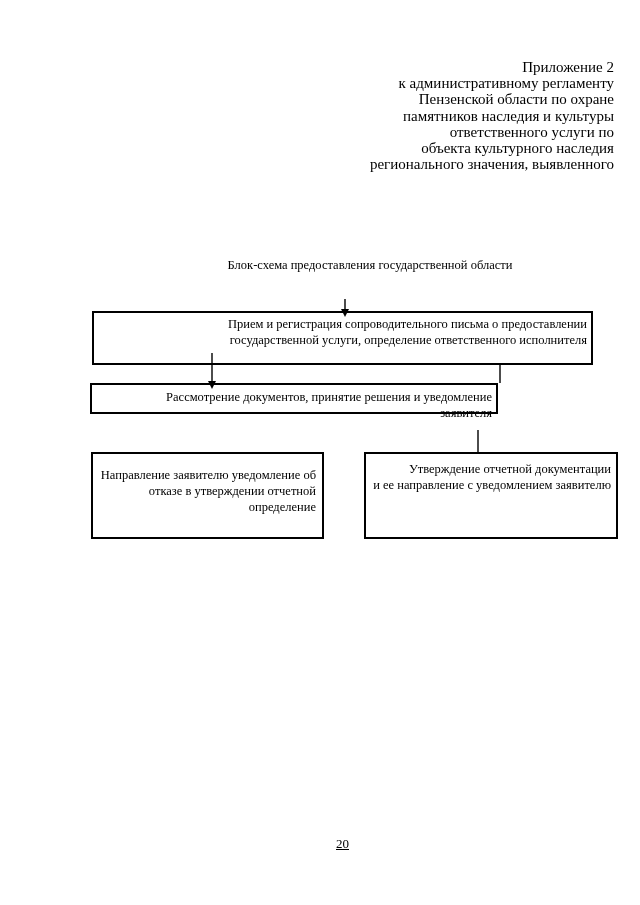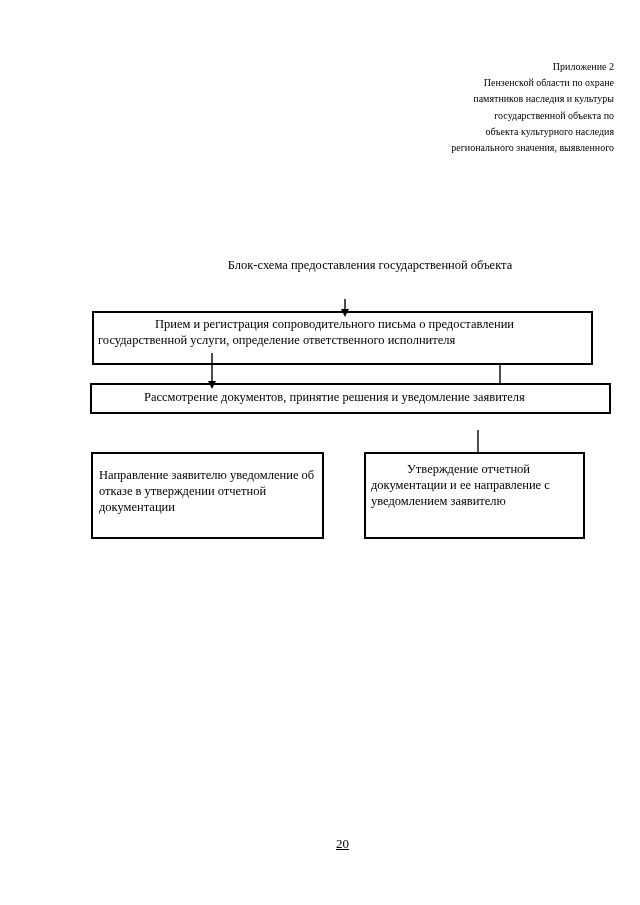--- a/index.html
+++ b/index.html
@@ -21,21 +21,21 @@
     overflow: hidden;
   }
 
   
   .appendix {
     position: absolute;
     top: 59px;
     right: 26px;
     width: 360px;
     text-align: right;
-    font-size: 10px;
+    font-size: 15px;
     line-height: 16.2px;
   }
   .appendix .line { white-space: nowrap; }
 
   
   .diagram-title {
     position: absolute;
     top: 257px;
     left: 92px;
     width: 501px;
@@ -44,29 +44,29 @@
     font-size: 12.5px;
     line-height: 16px;
   }
 
   
   .flow-box {
     position: absolute;
     box-sizing: border-box;
     border: 2px solid #000000;
     background: #ffffff;
-    text-align: left;
+    text-align: right;
     font-size: 12.5px;
     line-height: 16.2px;
     z-index: 1;
   }
   #box-reception { left: 92px;  top: 311px; width: 501px; height: 54px; padding: 3px 4px 0;  text-indent: 57px; }
-  #box-review    { left: 90px;  top: 383px; width: 521px; height: 31px; padding: 4px 4px 0;  text-indent: 48px; }
+  #box-review    { left: 90px;  top: 383px; width: 408px; height: 31px; padding: 4px 4px 0;  text-indent: 48px; }
   #box-refusal   { left: 91px;  top: 452px; width: 233px; height: 87px; padding: 13px 6px 0; }
-  #box-approval  { left: 364px; top: 452px; width: 221px; height: 87px; padding: 7px 5px 0;  text-indent: 36px; }
+  #box-approval  { left: 364px; top: 452px; width: 254px; height: 87px; padding: 7px 5px 0;  text-indent: 36px; }
 
   
   .connectors {
     position: absolute;
     left: 0;
     top: 0;
     z-index: 5;
     pointer-events: none;
   }
   .connectors line { stroke: #000000; stroke-width: 1.4; }
@@ -83,34 +83,35 @@
     text-decoration: underline;
   }
 </style>
 </head>
 <body>
 
 <div class="page">
 
   <div class="appendix">
     <div class="line">Приложение 2</div>
+    <div class="line">к административному регламенту</div>
     <div class="line">Пензенской области по охране</div>
     <div class="line">памятников наследия и культуры</div>
-    <div class="line">государственной объекта по</div>
+    <div class="line">ответственного услуги по</div>
     <div class="line">объекта культурного наследия</div>
     <div class="line">регионального значения, выявленного</div>
   </div>
 
-  <div class="diagram-title">Блок-схема предоставления государственной объекта</div>
+  <div class="diagram-title">Блок-схема предоставления государственной области</div>
 
   <div id="box-reception" class="flow-box">Прием и регистрация сопроводительного письма о предоставлении государственной услуги, определение ответственного исполнителя</div>
 
   <div id="box-review" class="flow-box">Рассмотрение документов, принятие решения и уведомление заявителя</div>
 
-  <div id="box-refusal" class="flow-box">Направление заявителю уведомление об отказе в утверждении отчетной документации</div>
+  <div id="box-refusal" class="flow-box">Направление заявителю уведомление об отказе в утверждении отчетной определение</div>
 
   <div id="box-approval" class="flow-box">Утверждение отчетной документации и ее направление с уведомлением заявителю</div>
 
   <svg class="connectors" width="640" height="905" viewBox="0 0 640 905">
 
     <g>
       <line x1="345" y1="299" x2="345" y2="310"></line>
       <polygon points="345,317 341,309 349,309"></polygon>
     </g>
 

